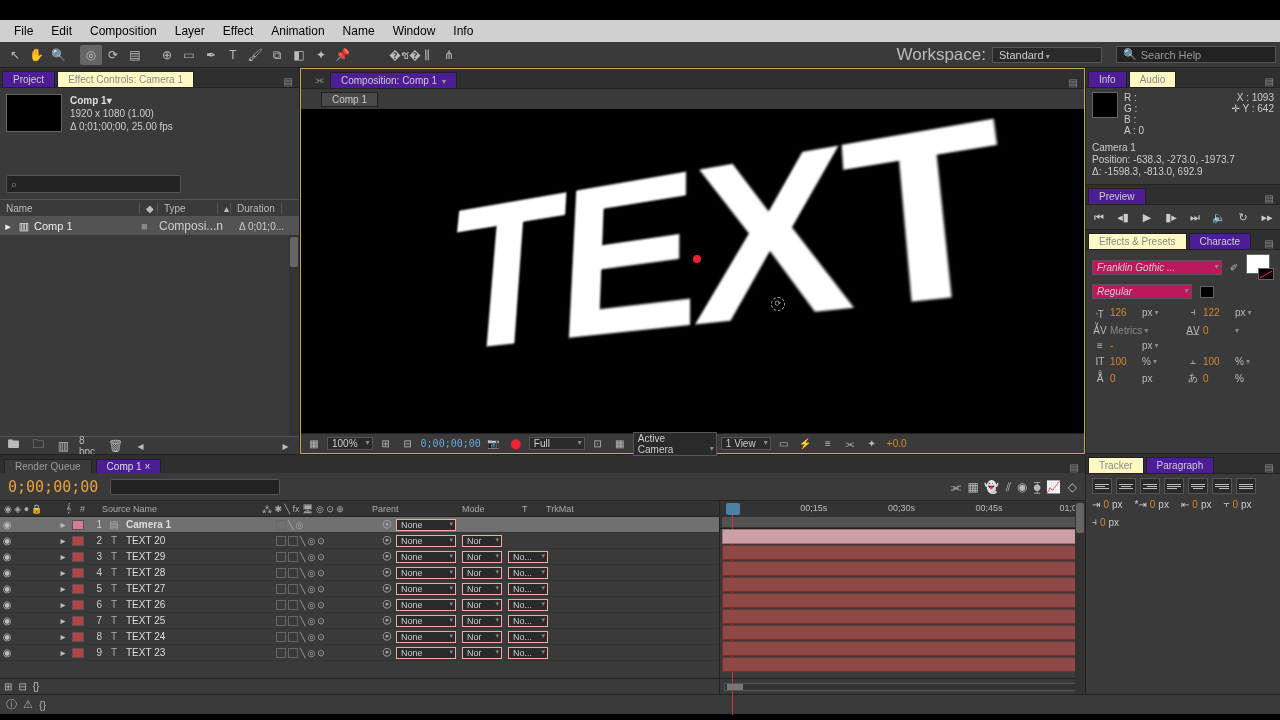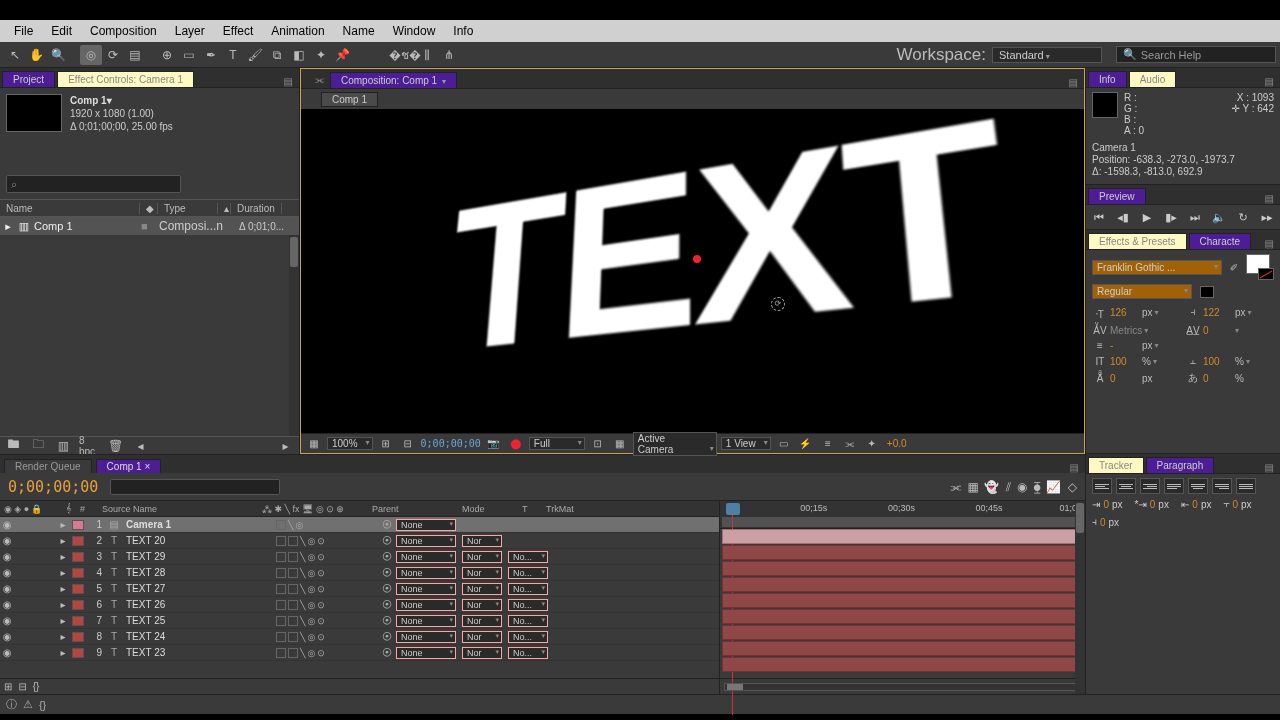--- a/index.html
+++ b/index.html
@@ -71,21 +71,21 @@
 .r-section { border-bottom: 1px solid #222; }
 .info-grid { padding: 4px 6px; font-size: 10px; color: #ccc; display: flex; }
 .info-sw { width: 26px; height: 26px; background: #000; border: 1px solid #666; margin-right: 6px; }
 .info-rgba { line-height: 11px; }
 .info-xy { margin-left: auto; text-align: right; line-height: 11px; }
 .info-cam { padding: 2px 6px 6px; font-size: 10px; line-height: 12px; color: #ccc; }
 .preview-controls { height: 24px; display: flex; align-items: center; justify-content: space-between; padding: 0 4px; }
 .pc { width: 18px; height: 16px; color: #ccc; display: flex; align-items: center; justify-content: center; cursor: pointer; font-size: 11px; }
 .char-panel { padding: 4px 6px; display: flex; flex-direction: column; gap: 4px; font-size: 10px; }
 .char-row { display: flex; align-items: center; gap: 4px; }
-.char-dd { flex: 1; background: #a16207; border: 1px solid #555; padding: 1px 8px 1px 4px; position: relative; color: #ccc; cursor:pointer; }
+.char-dd { flex: 1; background: #be185d; border: 1px solid #555; padding: 1px 8px 1px 4px; position: relative; color: #ccc; cursor:pointer;font-style:italic; }
 .char-dd::after { content: "▾"; position: absolute; right: 3px; font-size: 8px; color: #888; }
 .sw-big { width: 24px; height: 20px; background: #fff; border: 1px solid #666; position: relative; }
 .sw-small { width: 16px; height: 12px; background: #000; border: 1px solid #666; margin-top: -6px; margin-left: 12px; position: relative; }
 .sw-red { position:absolute; width:100%; height:1px; background:#e23; top:50%; transform:rotate(-30deg);}
 .char-half { flex: 1; display: flex; align-items: center; gap: 2px; }
 .char-ico { width: 16px; color: #bbb; text-align: center; }
 .char-val { color: #d28a2a; min-width: 30px; cursor: ew-resize; }
 .char-unit { color: #bbb; }
 .char-mini-dd { width: 12px; color: #888; font-size: 8px; cursor:pointer; }
 

